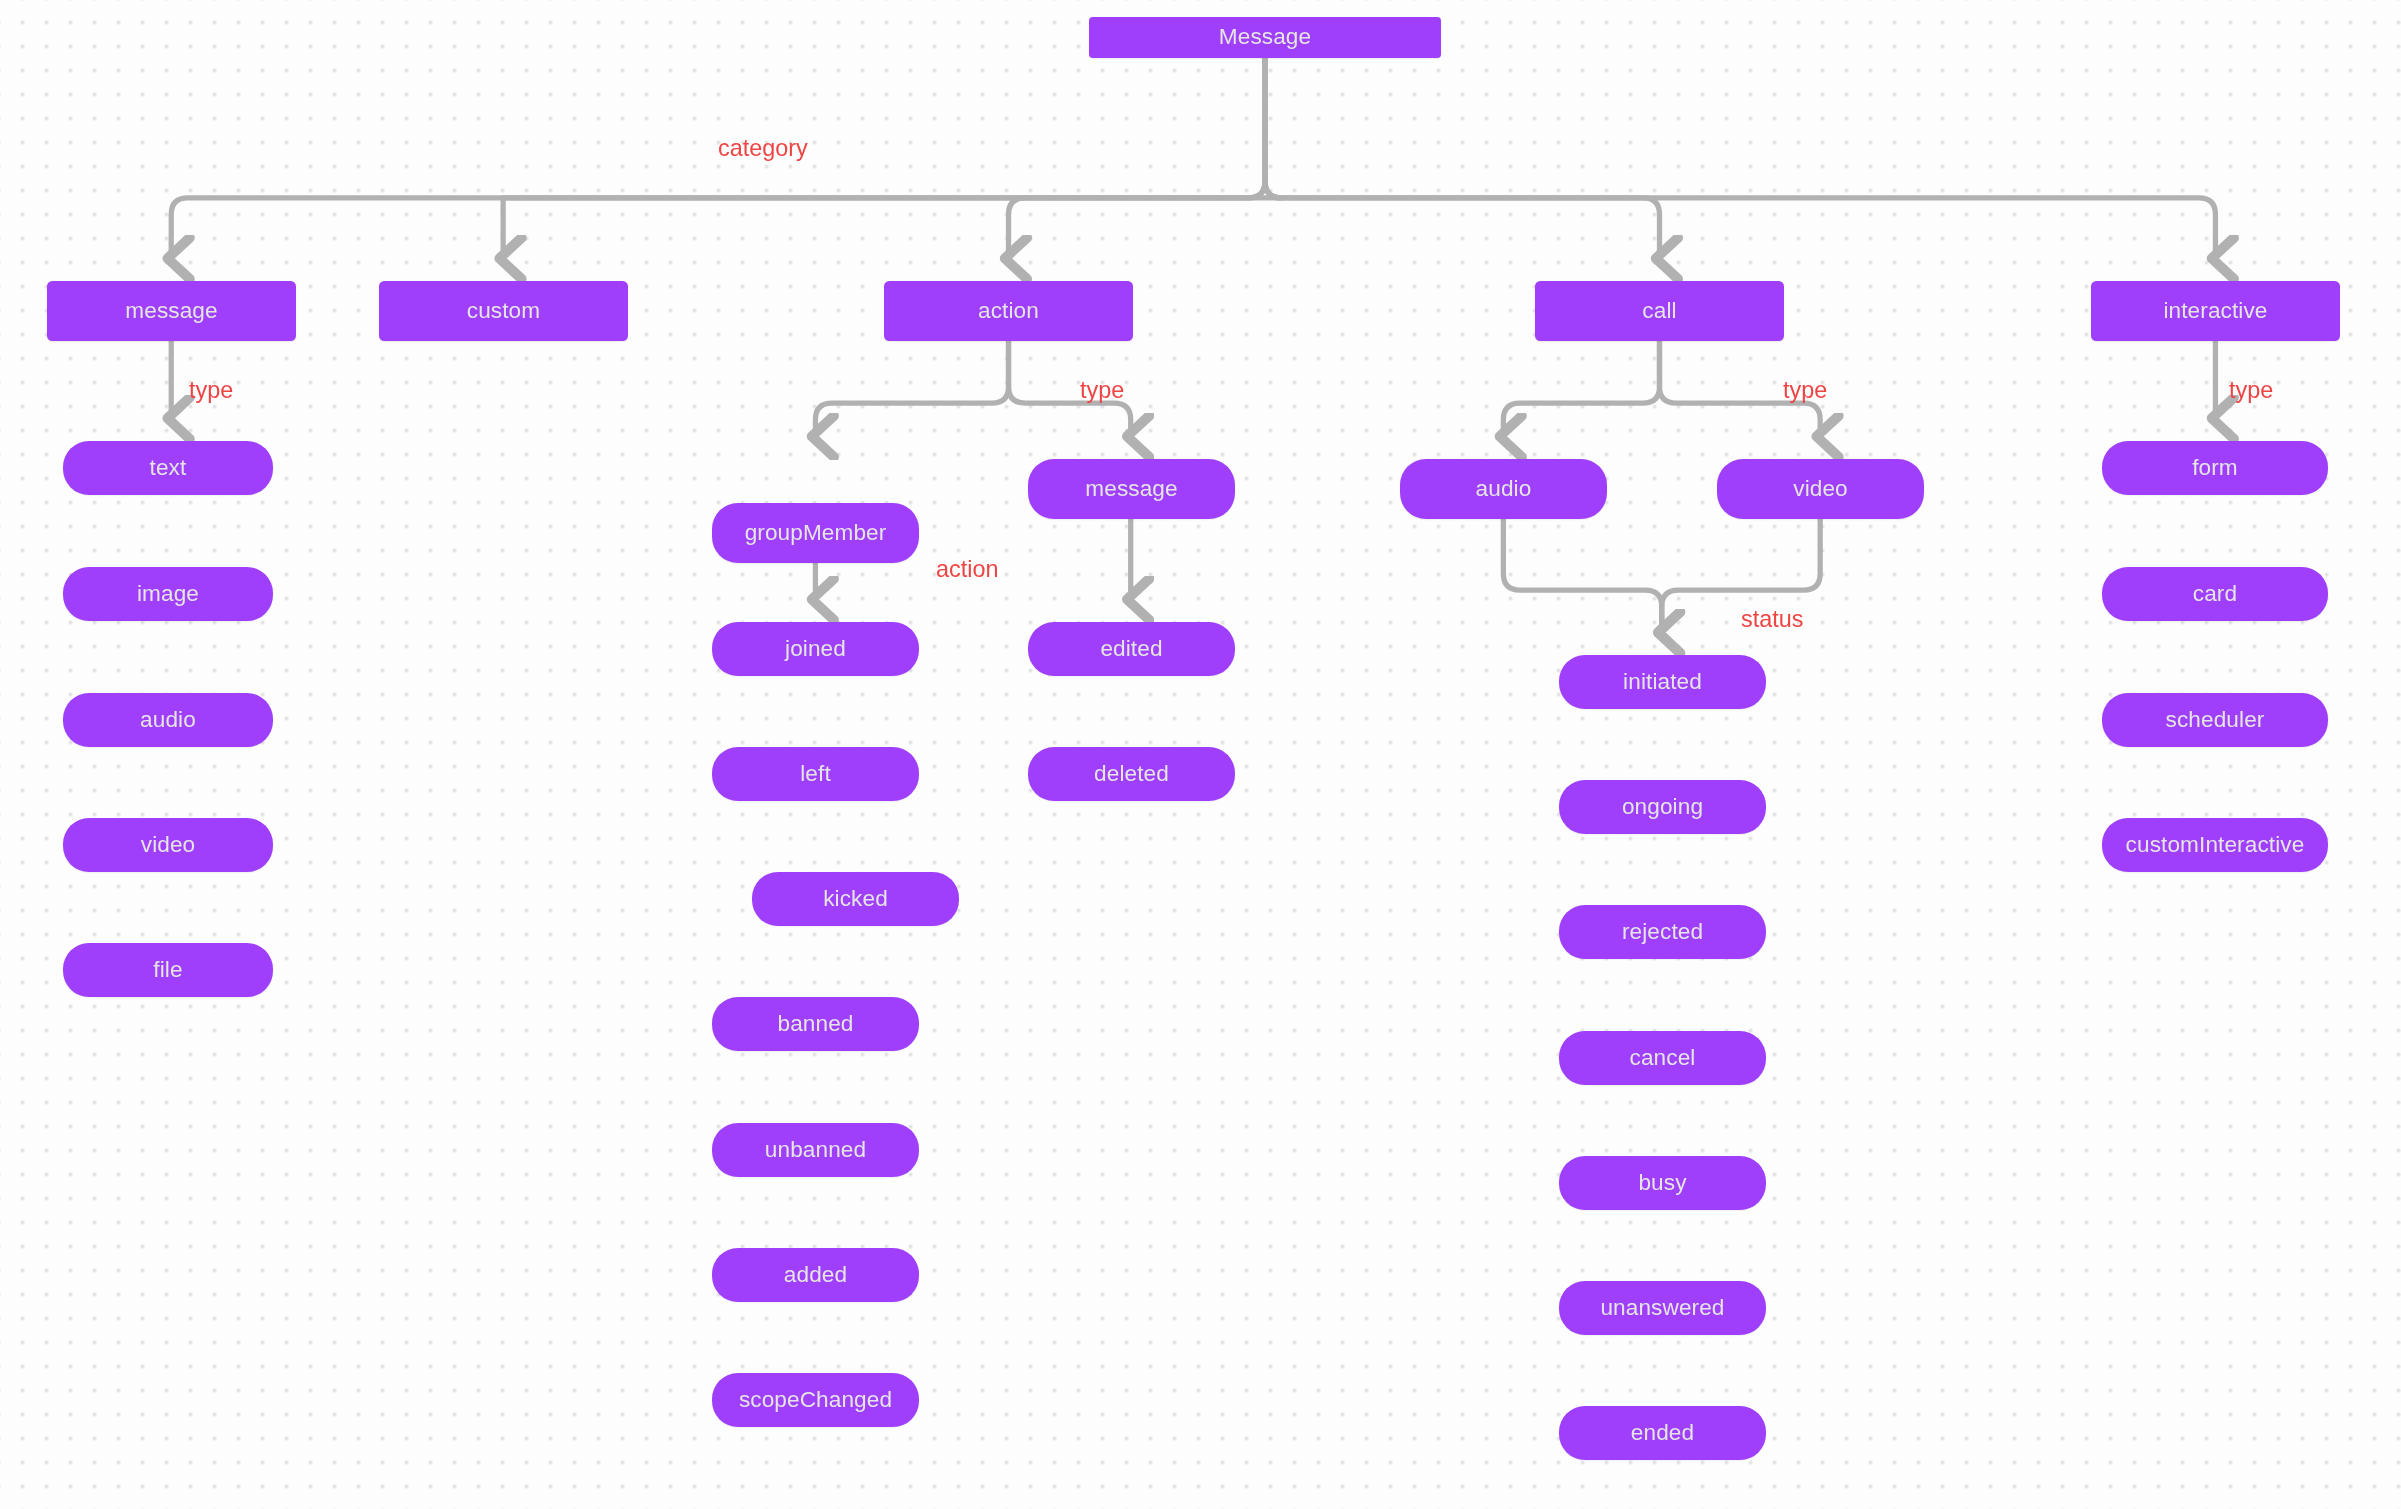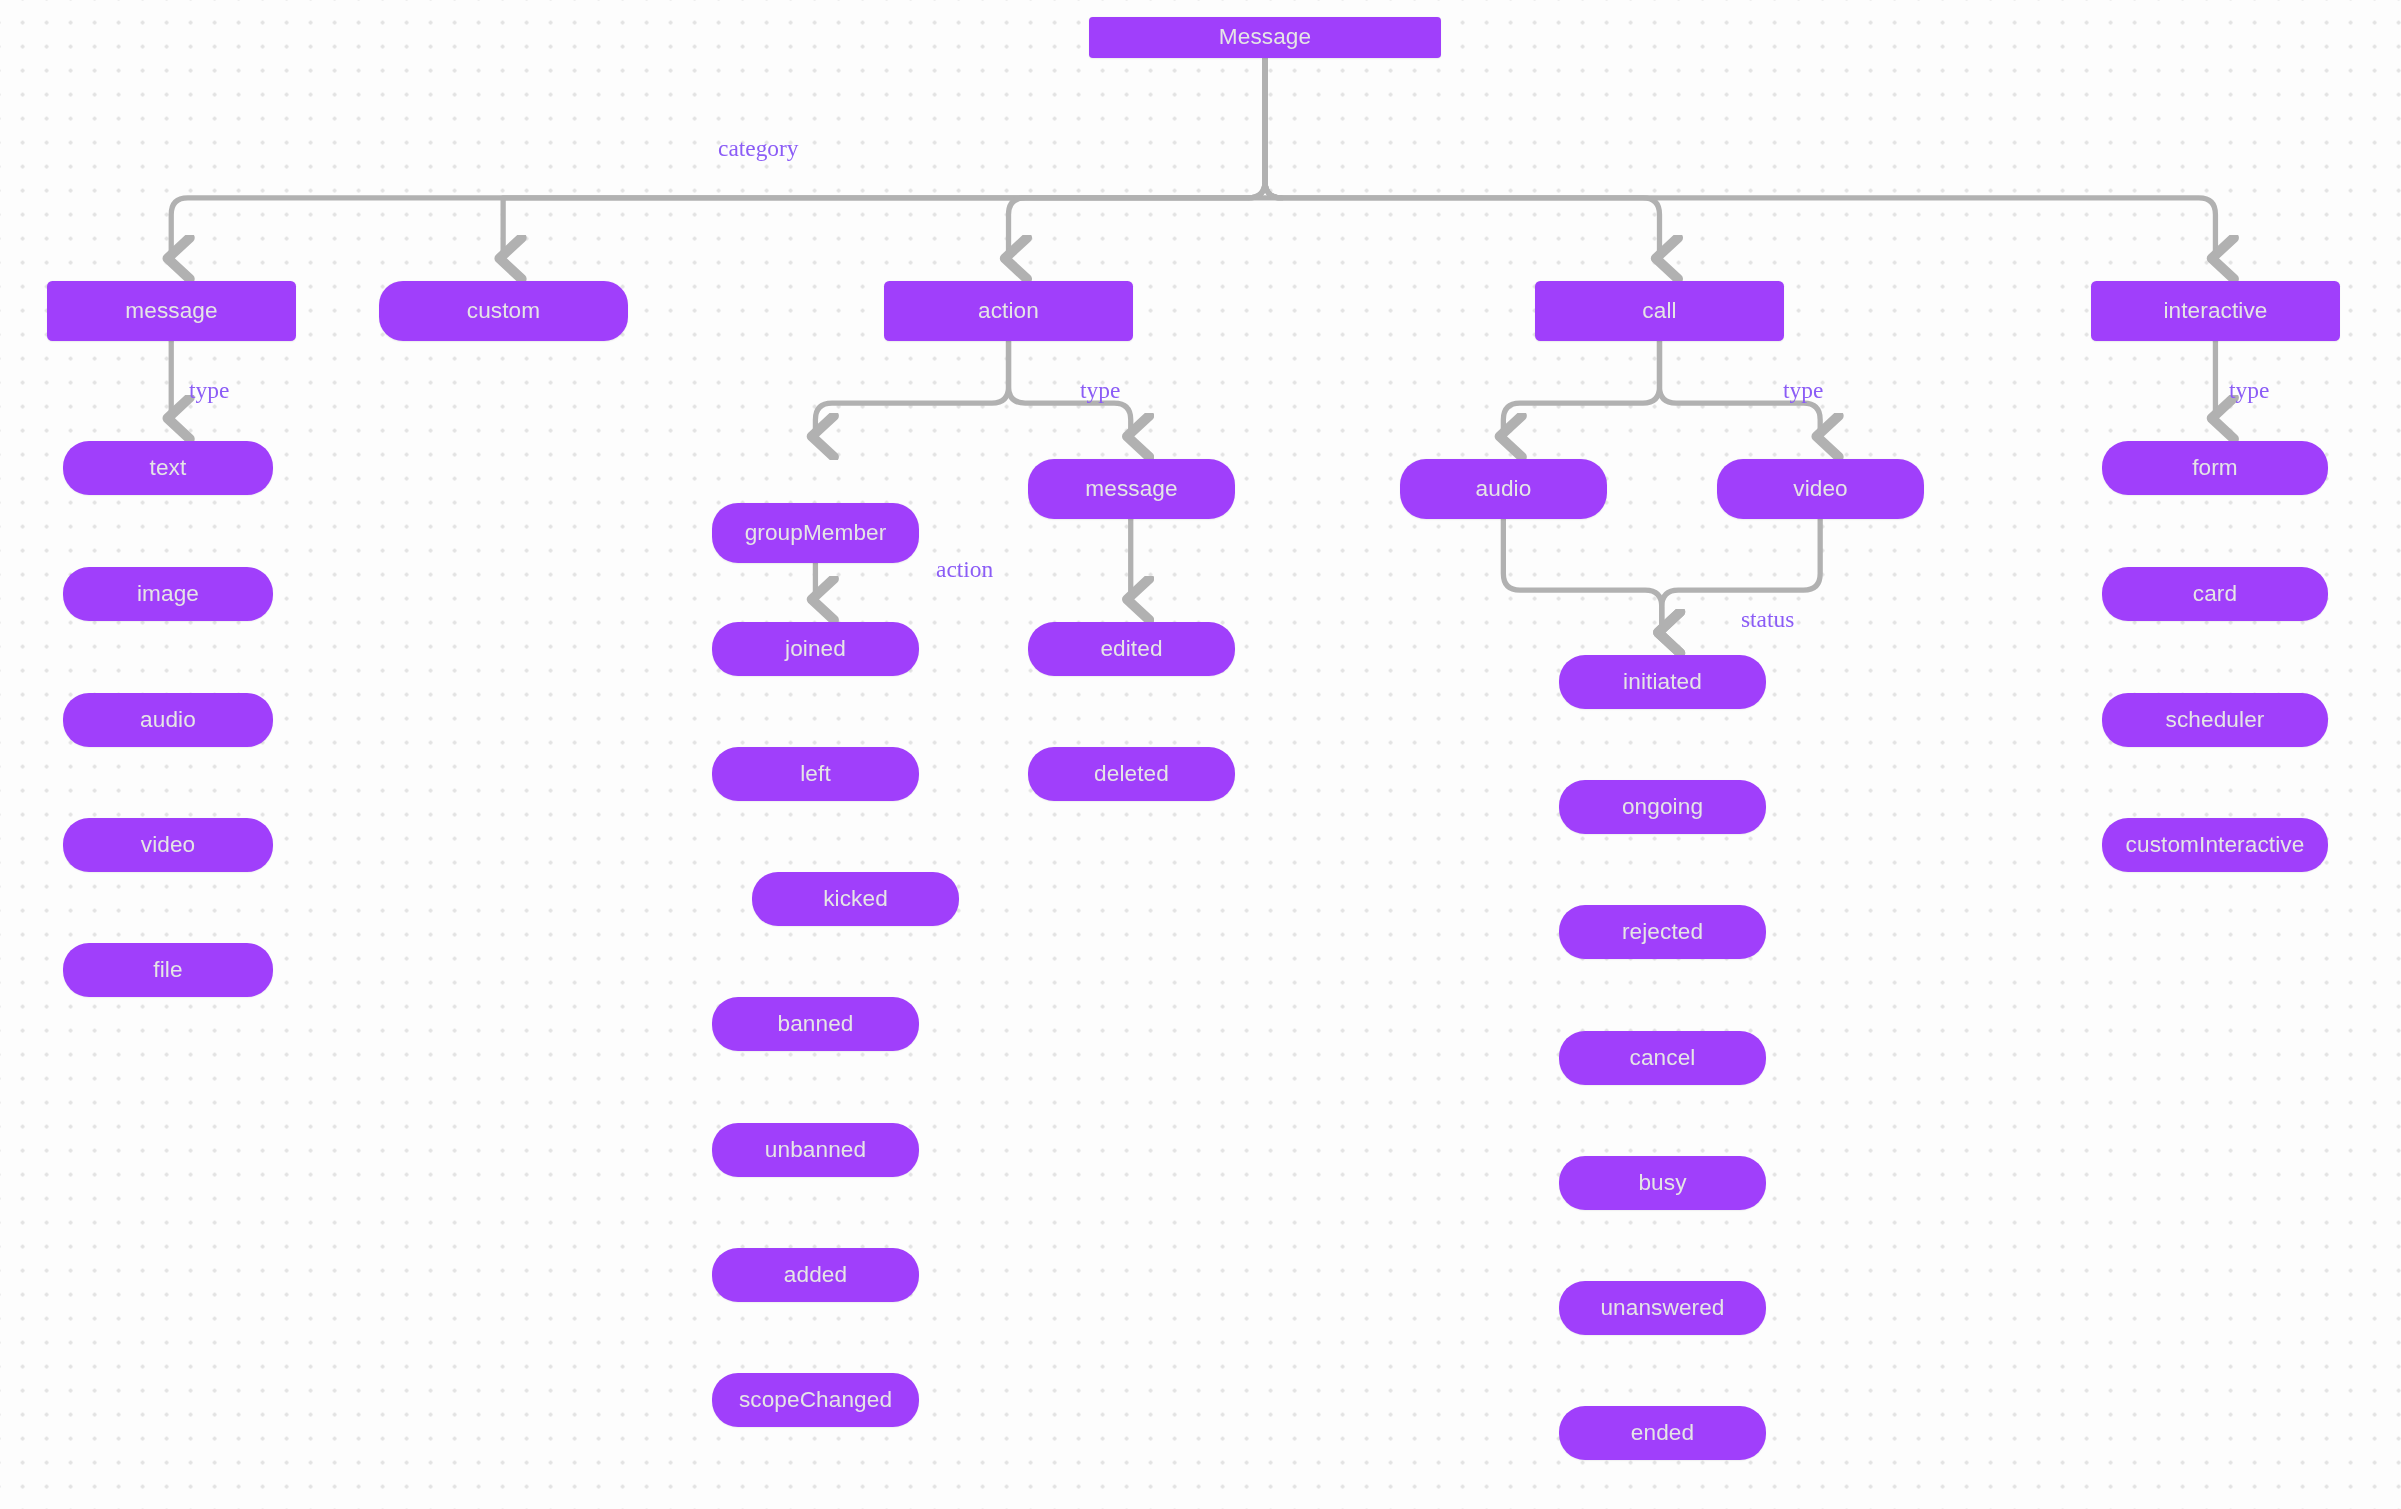--- a/index.html
+++ b/index.html
@@ -40,26 +40,25 @@
     line-height: 1.1;
     white-space: nowrap;
     padding: 0 9px;
     box-shadow: 0 0.8px 1.5px rgba(0,0,0,0.07);
   }
   .node.root   { border-radius: 3.8px; }
   .node.cat    { border-radius: 5.3px; }
   .node.pill   { border-radius: 26px; }
   .edge-label {
     position: absolute;
-    color: #8b5cf6;
+    color: #ef4444;
     font-size: 23.4px;
     font-weight: 400;
     white-space: nowrap;
     line-height: 1;
-    font-family: Liberation Serif, serif;
   }
 </style>
 </head>
 <body>
 
 <div id="diagram-canvas">
 
   <svg id="edge-layer" viewBox="0 0 3183 2001" xmlns="http://www.w3.org/2000/svg">
     <defs>
       <marker id="arrowhead" markerWidth="9" markerHeight="9" refX="4.2" refY="4.5" orient="auto" markerUnits="strokeWidth">
@@ -101,21 +100,21 @@
   <div class="edge-label" style="left:189px; top:379px;">type</div>
   <div class="edge-label" style="left:1080px; top:379px;">type</div>
   <div class="edge-label" style="left:936px; top:558px;">action</div>
   <div class="edge-label" style="left:1783px; top:379px;">type</div>
   <div class="edge-label" style="left:1741px; top:608px;">status</div>
   <div class="edge-label" style="left:2229px; top:379px;">type</div>
 
   <div class="node cat" style="left:47px; top:281px; width:249px; height:60px;">
     <span>message</span>
   </div>
-  <div class="node cat" style="left:379px; top:281px; width:249px; height:60px;border-radius:24px;">
+  <div class="node cat" style="left:379px; top:281px; width:249px; height:60px;">
     <span>custom</span>
   </div>
   <div class="node cat" style="left:884px; top:281px; width:249px; height:60px;">
     <span>action</span>
   </div>
   <div class="node cat" style="left:1535px; top:281px; width:249px; height:60px;">
     <span>call</span>
   </div>
   <div class="node cat" style="left:2091px; top:281px; width:249px; height:60px;">
     <span>interactive</span>

